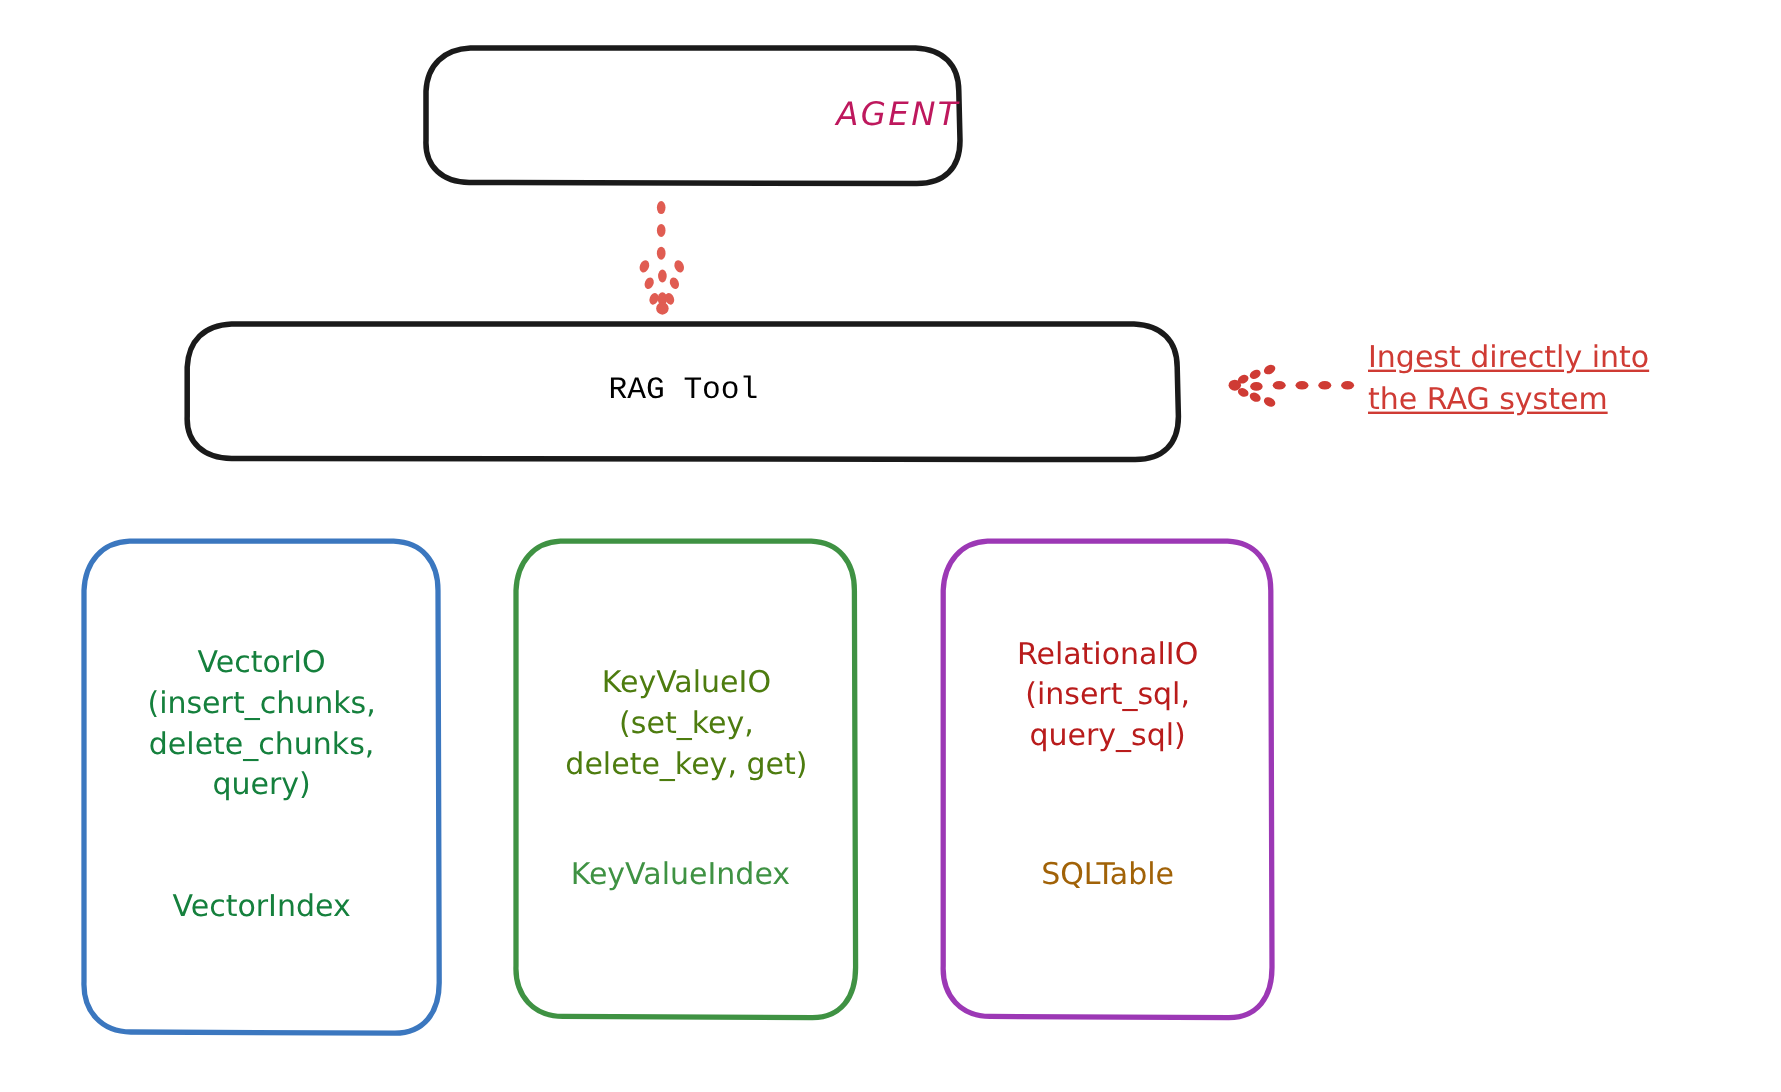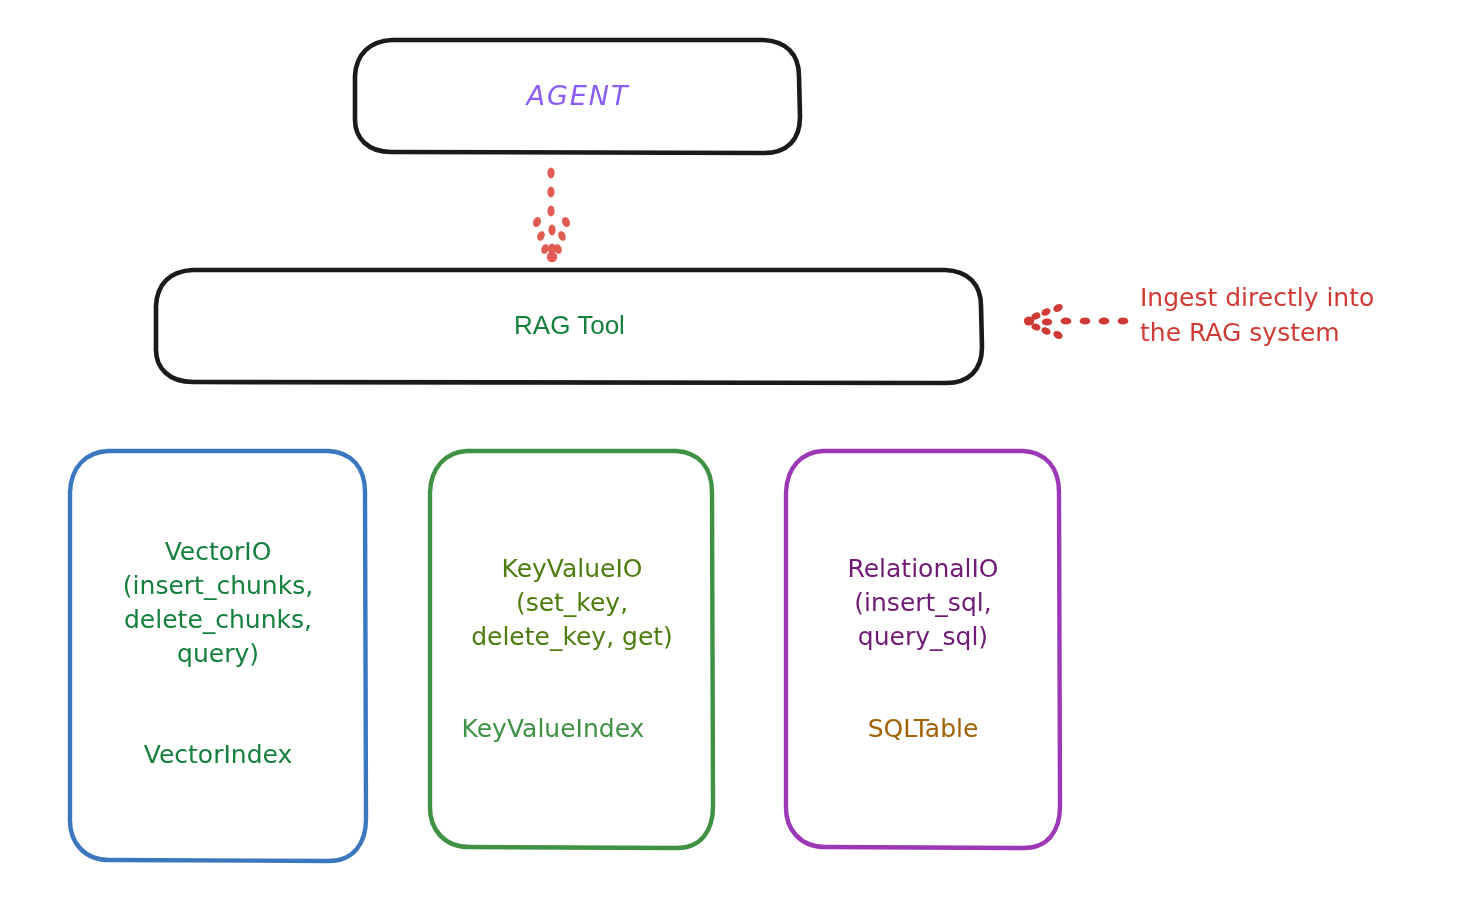--- a/index.html
+++ b/index.html
@@ -29,57 +29,59 @@
     user-select: none;
   }
   
   #agent-label {
     left: 356px;
     top: 78px;
     width: 444px;
     font-size: 27px;
     font-style: italic;
     letter-spacing: 2px;
-    color: #8b5cf6;
+    color: #be185d;
     font-family: "DejaVu Sans", sans-serif;
+    text-align: right;
   }
   
   #ragtool-label {
     left: 157px;
     top: 308px;
     width: 825px;
     font-size: 26px;
-    color: #15803d;
-    font-family: Liberation Sans, sans-serif;
+    color: #000000;
+    font-family: Liberation Mono, monospace;
   }
   
   #annotation-text {
     left: 1140px;
     top: 281px;
     width: 336px;
     font-size: 25px;
     line-height: 1.38;
     color: #cf3b34;
     text-align: left;
     font-family: "DejaVu Sans", sans-serif;
+    text-decoration: underline;
   }
   
   .col-api {
     font-size: 25px;
     line-height: 1.36;
   }
   .col-index {
     font-size: 25px;
     line-height: 1.36;
   }
   #vector-api   { left: 72px;  top: 535px; width: 292px; color: #15803d; }
   #vector-index { left: 72px;  top: 738px; width: 292px; color: #15803d; }
   #kv-api       { left: 431px; top: 552px; width: 282px; color: #4d7c0f; }
-  #kv-index     { left: 412px; top: 712px; width: 282px; color: #3f9243; }
-  #rel-api      { left: 787px; top: 552px; width: 272px; color: #701a75; }
+  #kv-index     { left: 426px; top: 712px; width: 282px; color: #3f9243; }
+  #rel-api      { left: 787px; top: 528px; width: 272px; color: #b91c1c; }
   #rel-index    { left: 787px; top: 712px; width: 272px; color: #a16207; }
 </style>
 </head>
 <body>
 
 <svg id="canvas" viewBox="0 0 1484 910" xmlns="http://www.w3.org/2000/svg">
 
   <g>
     <path d="M 392 40
              C 370 41, 356 54, 355 76

